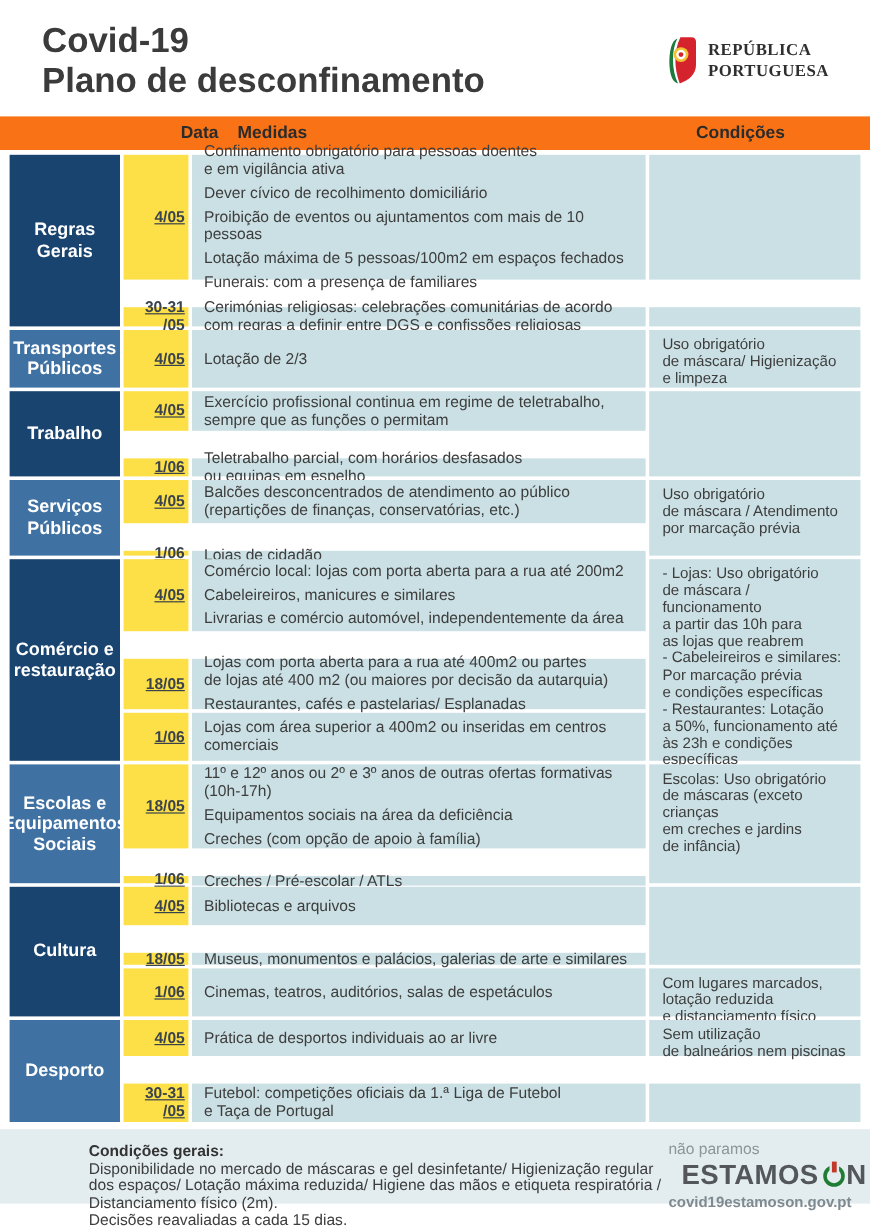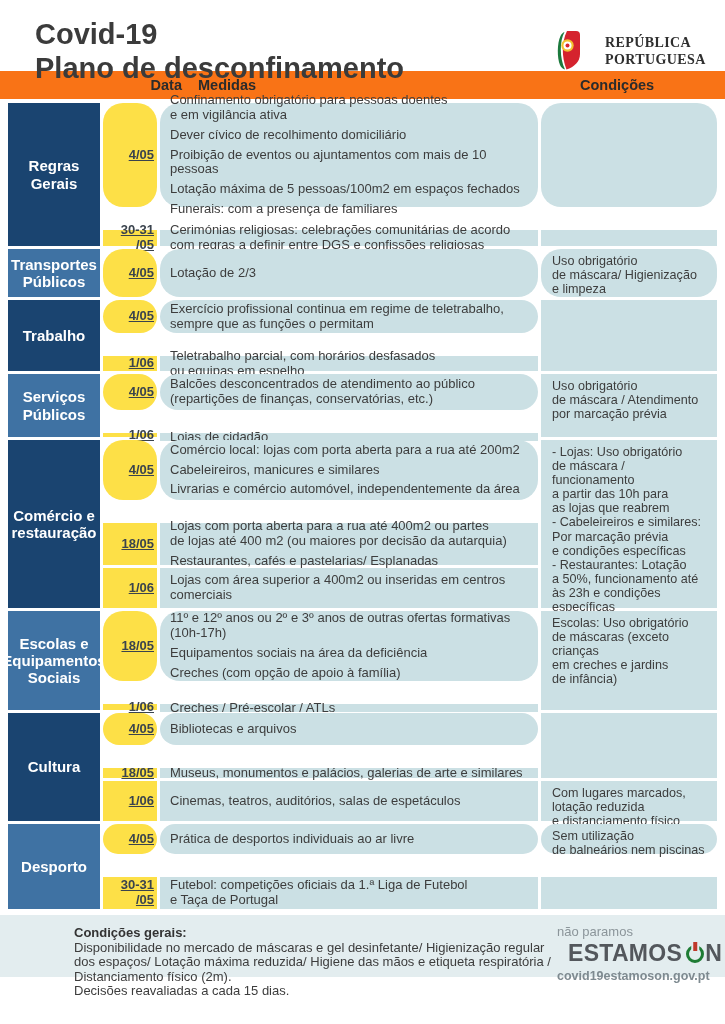--- a/index.html
+++ b/index.html
@@ -4,23 +4,23 @@
 <style>
   html,body{margin:0;padding:0;}
   body{
     width:725px;height:1024px;background:#ffffff;overflow:hidden;
     font-family:"Liberation Sans","DejaVu Sans",sans-serif;
     color:#3f3f3f;
   }
   .page{position:relative;width:725px;height:1024px;}
 
   
-  .top{position:relative;height:71px;}
+  .top{position:relative;height:97px;}
   .title{position:absolute;left:35px;top:17px;font-size:29px;line-height:34px;font-weight:700;color:#3b3b3b;}
-  .gov-logo{position:absolute;left:556px;top:30px;display:flex;align-items:center;gap:24px;}
+  .gov-logo{position:absolute;left:556px;top:30px;display:flex;align-items:center;gap:9px;}
   .gov-logo svg{display:block;}
   .gov-text{font-family:"Liberation Serif","DejaVu Serif",serif;font-size:14px;line-height:17px;
     letter-spacing:0.4px;color:#2f2f2f;font-weight:600;}
 
   
   .thead{height:28px;background:#f97316;margin-bottom:4px;padding-left:28px;}
   .thead-grid{display:grid;grid-template-columns:92px 54px 378px 176px;column-gap:3px;
     margin-left:8px;width:709px;height:100%;align-items:center;}
   .th{font-size:14.5px;font-weight:700;color:#2b2b2b;}
   .th-data{grid-column:2;text-align:right;padding-right:3px;}
@@ -43,21 +43,21 @@
   .cat.dark{background:#1a4470;}
   .cat.light{background:#3f72a3;}
 
   .date{grid-column:2;background:#fde047;display:flex;align-items:center;justify-content:flex-end;
     text-align:right;padding-right:3px;font-weight:700;font-size:13px;color:#3a434d;white-space:pre-line;line-height:1.15;text-decoration:underline;}
   .med{grid-column:3;background:#cbe0e4;display:flex;flex-direction:column;justify-content:center;
     gap:5px;padding:4px 8px 4px 10px;box-sizing:border-box;}
   .med p{margin:0;font-size:13px;line-height:1.14;white-space:pre-line;color:#3d3d3d;}
   .cond{grid-column:4;background:#cbe0e4;padding:5px 4px 4px 11px;box-sizing:border-box;
     font-size:12.6px;line-height:1.12;white-space:pre-line;color:#3d3d3d;}
-  .r1{grid-row:1;border-radius:20px;} .r2{grid-row:2;margin-top:20px;} .r3{grid-row:3;}
+  .r1{grid-row:1;} .r2{grid-row:2;margin-top:20px;} .r3{grid-row:3;}
   .sp2{grid-row:1 / span 2;} .sp3{grid-row:1 / span 3;}
 
   
   .footer{position:relative;margin-top:6px;height:62px;background:#e3edef;}
   .legal{position:absolute;left:74px;top:11px;font-size:13px;line-height:14.5px;color:#3d3d3d;}
   .legal-title{font-weight:700;color:#333;}
   .legal-body{white-space:pre-line;}
   .brand{position:absolute;left:557px;top:9px;}
   .brand-tagline{font-size:13px;color:#8b959a;margin-bottom:1px;}
   .brand-name{font-size:23px;font-weight:700;color:#53575c;letter-spacing:0.3px;display:flex;align-items:center;margin-left:11px;}

